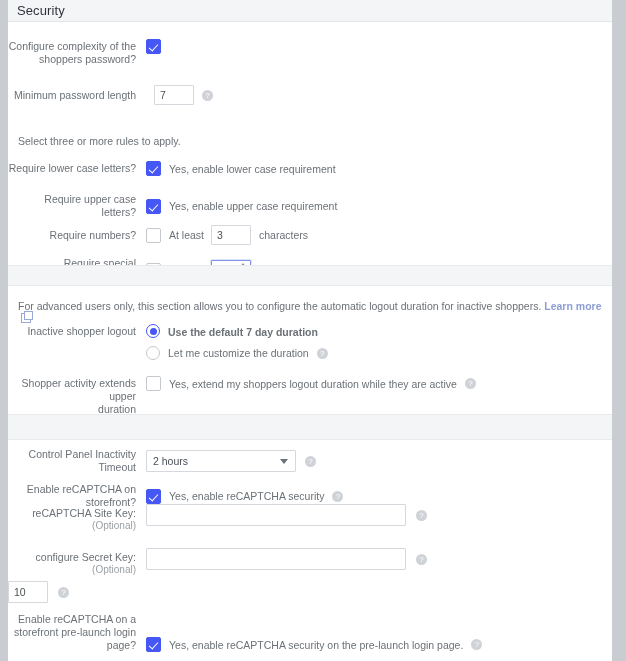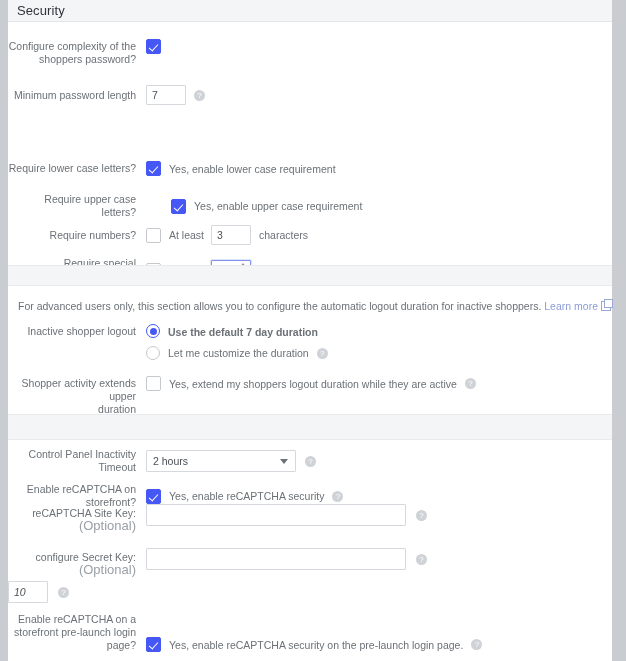--- a/index.html
+++ b/index.html
@@ -87,21 +87,21 @@
     text-align: right;
     padding-right: 10px;
     box-sizing: border-box;
     color: #6b7177;
     font-size: 10.5px;
     line-height: 13px;
     padding-top: 1px;
   }
   .row-label .sub {
     display: block;
-    font-size: 13px;
+    font-size: 10px;
     color: #9aa0a6;
     line-height: 12px;
   }
   .row-control {
     display: flex;
     align-items: center;
     flex: 1;
   }
   .ctl-text {
     color: #6b7177;
@@ -235,20 +235,21 @@
     font-family: "Liberation Sans", sans-serif;
   }
 
   .note {
     font-size: 10.5px;
     color: #6b7177;
   }
   .lnk {
     color: #8c9dd6;
     text-decoration: none;
+    font-weight: bold;
   }
   .ext-icon {
     display: inline-block;
     width: 8px; height: 8px;
     border: 1px solid #9aa8d8;
     position: relative;
     margin-left: 3px;
     vertical-align: -1px;
   }
   .ext-icon::after {
@@ -279,38 +280,39 @@
       <div class="row" style="position:absolute; left:0; top:16px; width:604px;">
         <div class="row-label" style="width:138px;">
           <span>Configure complexity of the</span><br>
           <span>shoppers password?</span>
         </div>
         <div class="row-control">
           <span class="cb checked"></span>
         </div>
       </div>
 
-      <div class="row" style="position:absolute; left:0; top:62px; width:604px; align-items:center;">
+      <div class="row" style="position:absolute; left:0; top:62px; width:604px; align-items:center;gap:8px;">
         <div class="row-label" style="width:138px; padding-top:0;">Minimum password length</div>
         <div class="row-control">
           <input class="inp" style="width: 40px;" value="7">
           <span class="help" style="margin-left:8px;">?</span>
         </div>
       </div>
 
+      <div class="note" style="position:absolute; left:10px; top:112px;">Select three or more rules to apply.</div>
 
       <div class="row" style="position:absolute; left:0; top:138px; width:604px; align-items:center;">
         <div class="row-label" style="width:138px; padding-top:0;">Require lower case letters?</div>
         <div class="row-control">
           <span class="cb checked"></span>
           <span class="ctl-text">Yes, enable lower case requirement</span>
         </div>
       </div>
 
-      <div class="row" style="position:absolute; left:0; top:170px; width:604px; align-items:center;gap:25px;">
+      <div class="row" style="position:absolute; left:0; top:170px; width:604px; align-items:center;">
         <div class="row-label" style="width:138px; padding-top:0;">Require upper case letters?</div>
         <div class="row-control">
           <span class="cb checked"></span>
           <span class="ctl-text">Yes, enable upper case requirement</span>
         </div>
       </div>
 
       <div class="row" style="position:absolute; left:0; top:202px; width:604px; align-items:center;">
         <div class="row-label" style="width:138px; padding-top:0;">Require numbers?</div>
         <div class="row-control">
@@ -416,21 +418,21 @@
           <span class="sub">(Optional)</span>
         </div>
         <div class="row-control">
           <input class="inp" style="width: 260px; height: 22px;" value="">
           <span class="help" style="margin-left:10px;">?</span>
         </div>
       </div>
 
       <div class="row" style="position:absolute; left:0; top:141px; width:604px; align-items:center;">
         <div class="row-control">
-          <input class="inp" style="width: 40px; height: 22px; font-style: italic;" value="10">
+          <input class="inp" style="width: 40px; height: 22px;" value="10">
           <span class="help" style="margin-left:10px;">?</span>
         </div>
       </div>
 
       <div class="row" style="position:absolute; left:0; top:172px; width:604px;align-items:flex-end;">
         <div class="row-label" style="width:138px;">
           <span>Enable reCAPTCHA on a</span><br>
           <span>storefront pre-launch login page?</span>
         </div>
         <div class="row-control">

